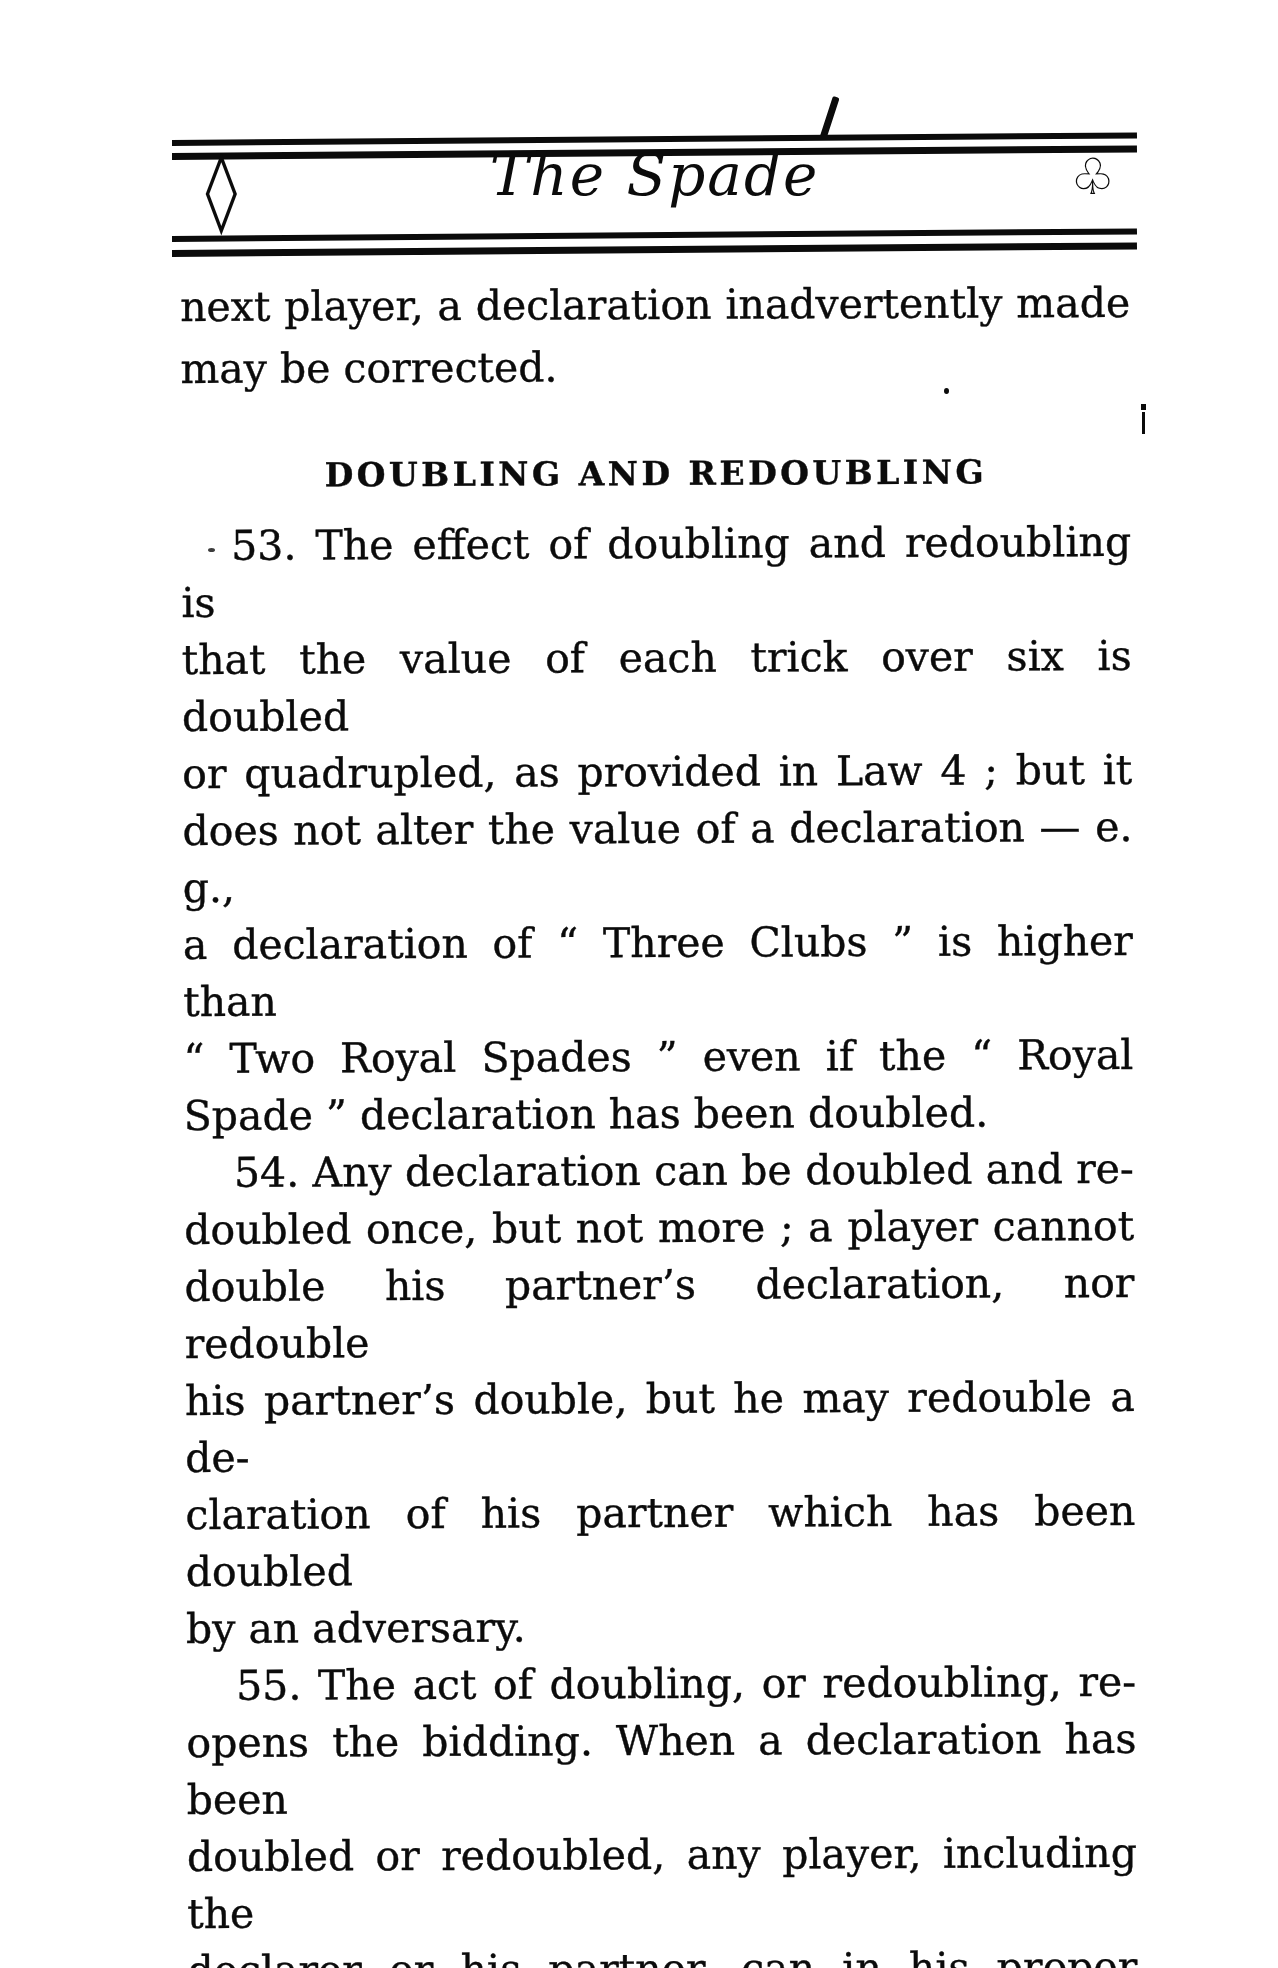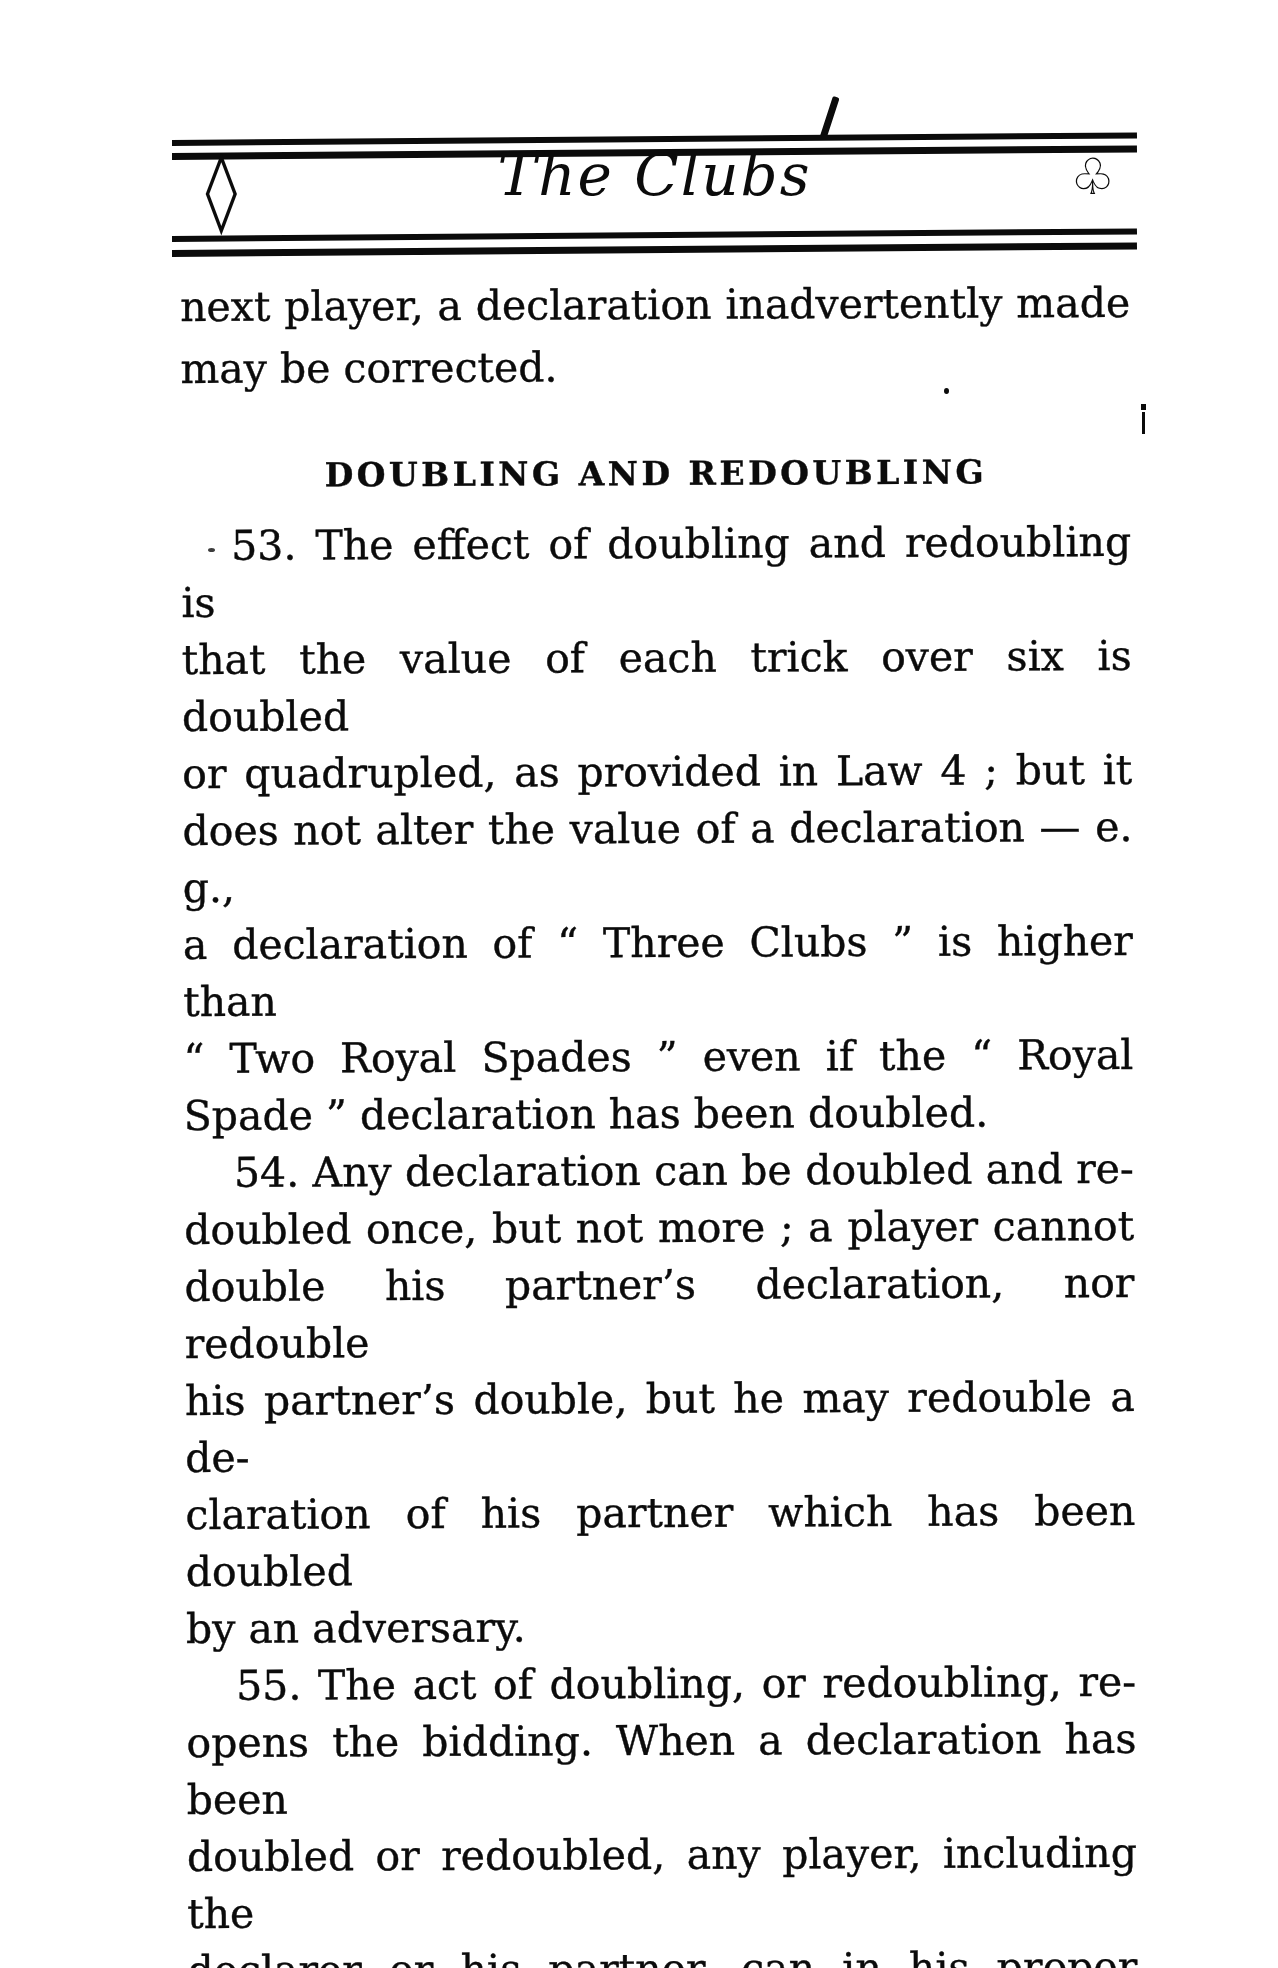--- a/index.html
+++ b/index.html
@@ -66,21 +66,21 @@
 
 <div class="page">
 
   <div class="artifact art-stroke"></div>
 
   <div class="rule rule-t1"></div>
   <div class="rule rule-t2"></div>
 
   <div class="header-row">
     <span class="suit diamond">◊</span>
-    <span class="running-title">The Clubs</span>
+    <span class="running-title">The Spade</span>
     <span class="suit club">♧</span>
   </div>
 
   <div class="rule rule-b1"></div>
   <div class="rule rule-b2"></div>
 
   <div class="artifact art-vtick"></div>
   <div class="artifact art-vmark"></div>
   <div class="artifact art-dot"></div>
   <div class="artifact art-dot2"></div>

